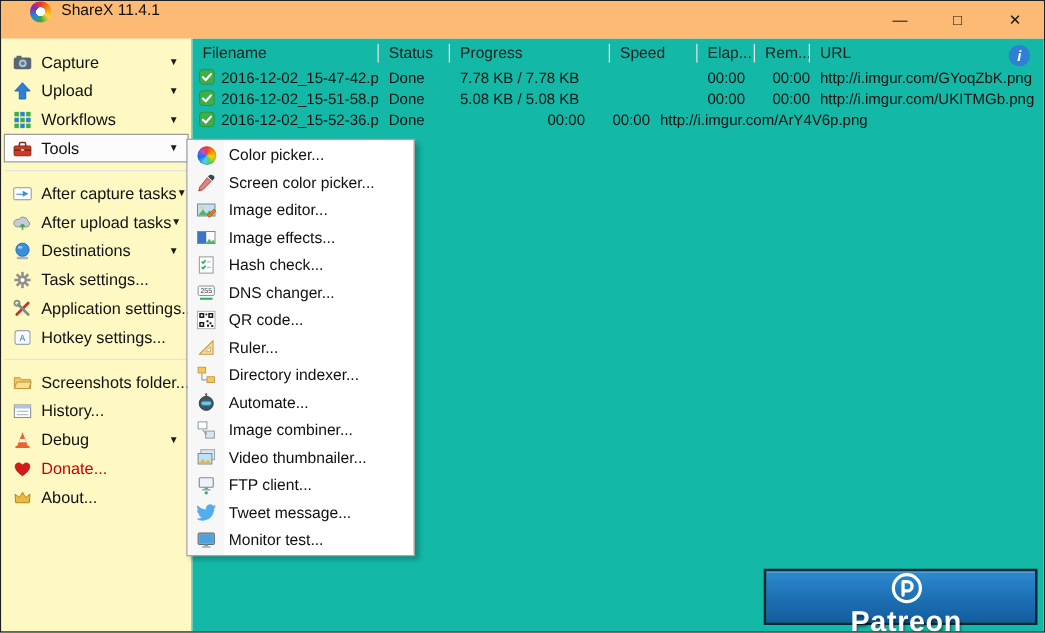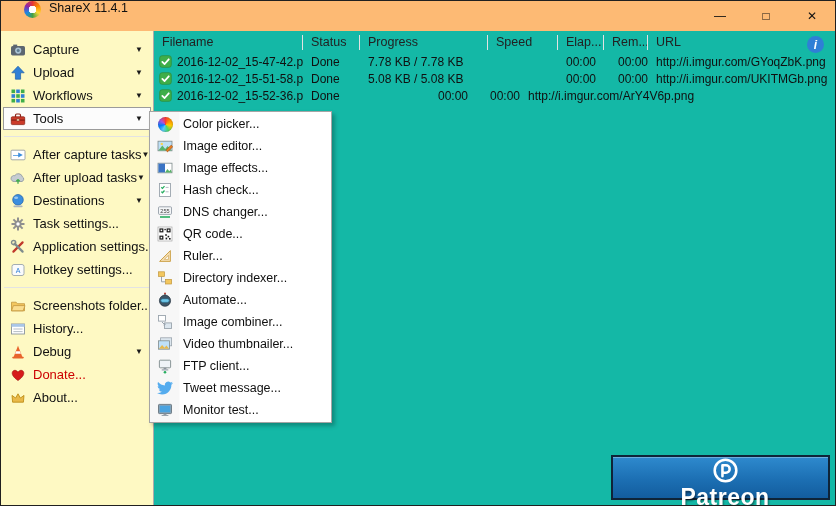--- a/index.html
+++ b/index.html
@@ -294,20 +294,29 @@
   <div class="context-menu">
     <div class="menu-item">
       <span class="gutter">
           <span class="color-wheel"></span>
         </span>
       <span class="mlbl">Color picker...</span>
     </div>
     <div class="menu-item">
       <span class="gutter">
           <svg class="ic" viewBox="0 0 16 16">
+            <path d="M12.6 2 a2 2 0 0 1 1.4 3.4 l-1.2 1.2 -3.4-3.4 1.2-1.2 A2 2 0 0 1 12.6 2 z" fill="#34495e"></path>
+            <path d="M8.8 4.2 l3 3 -6.6 6.6 -3.2 .9 .9-3.2 z" fill="#e08283" stroke="#a93226" stroke-width="0.7"></path>
+          </svg>
+        </span>
+      <span class="mlbl">Screen color picker...</span>
+    </div>
+    <div class="menu-item">
+      <span class="gutter">
+          <svg class="ic" viewBox="0 0 16 16">
             <rect x="1" y="3.2" width="14" height="9.6" fill="#bfe0f7" stroke="#7f8c8d" stroke-width="0.8"></rect>
             <path d="M1.5 12.4 l3.8-4.8 2.9 3.4 2.4-2.9 3.9 4.3 z" fill="#58b368"></path>
             <circle cx="4.8" cy="5.9" r="1.2" fill="#f7d154"></circle>
             <rect x="8.6" y="9.4" width="7.4" height="2.3" rx="0.6" transform="rotate(-45 12.3 10.5)" fill="#e67e22" stroke="#a04000" stroke-width="0.5"></rect>
           </svg>
         </span>
       <span class="mlbl">Image editor...</span>
     </div>
     <div class="menu-item">
       <span class="gutter">

